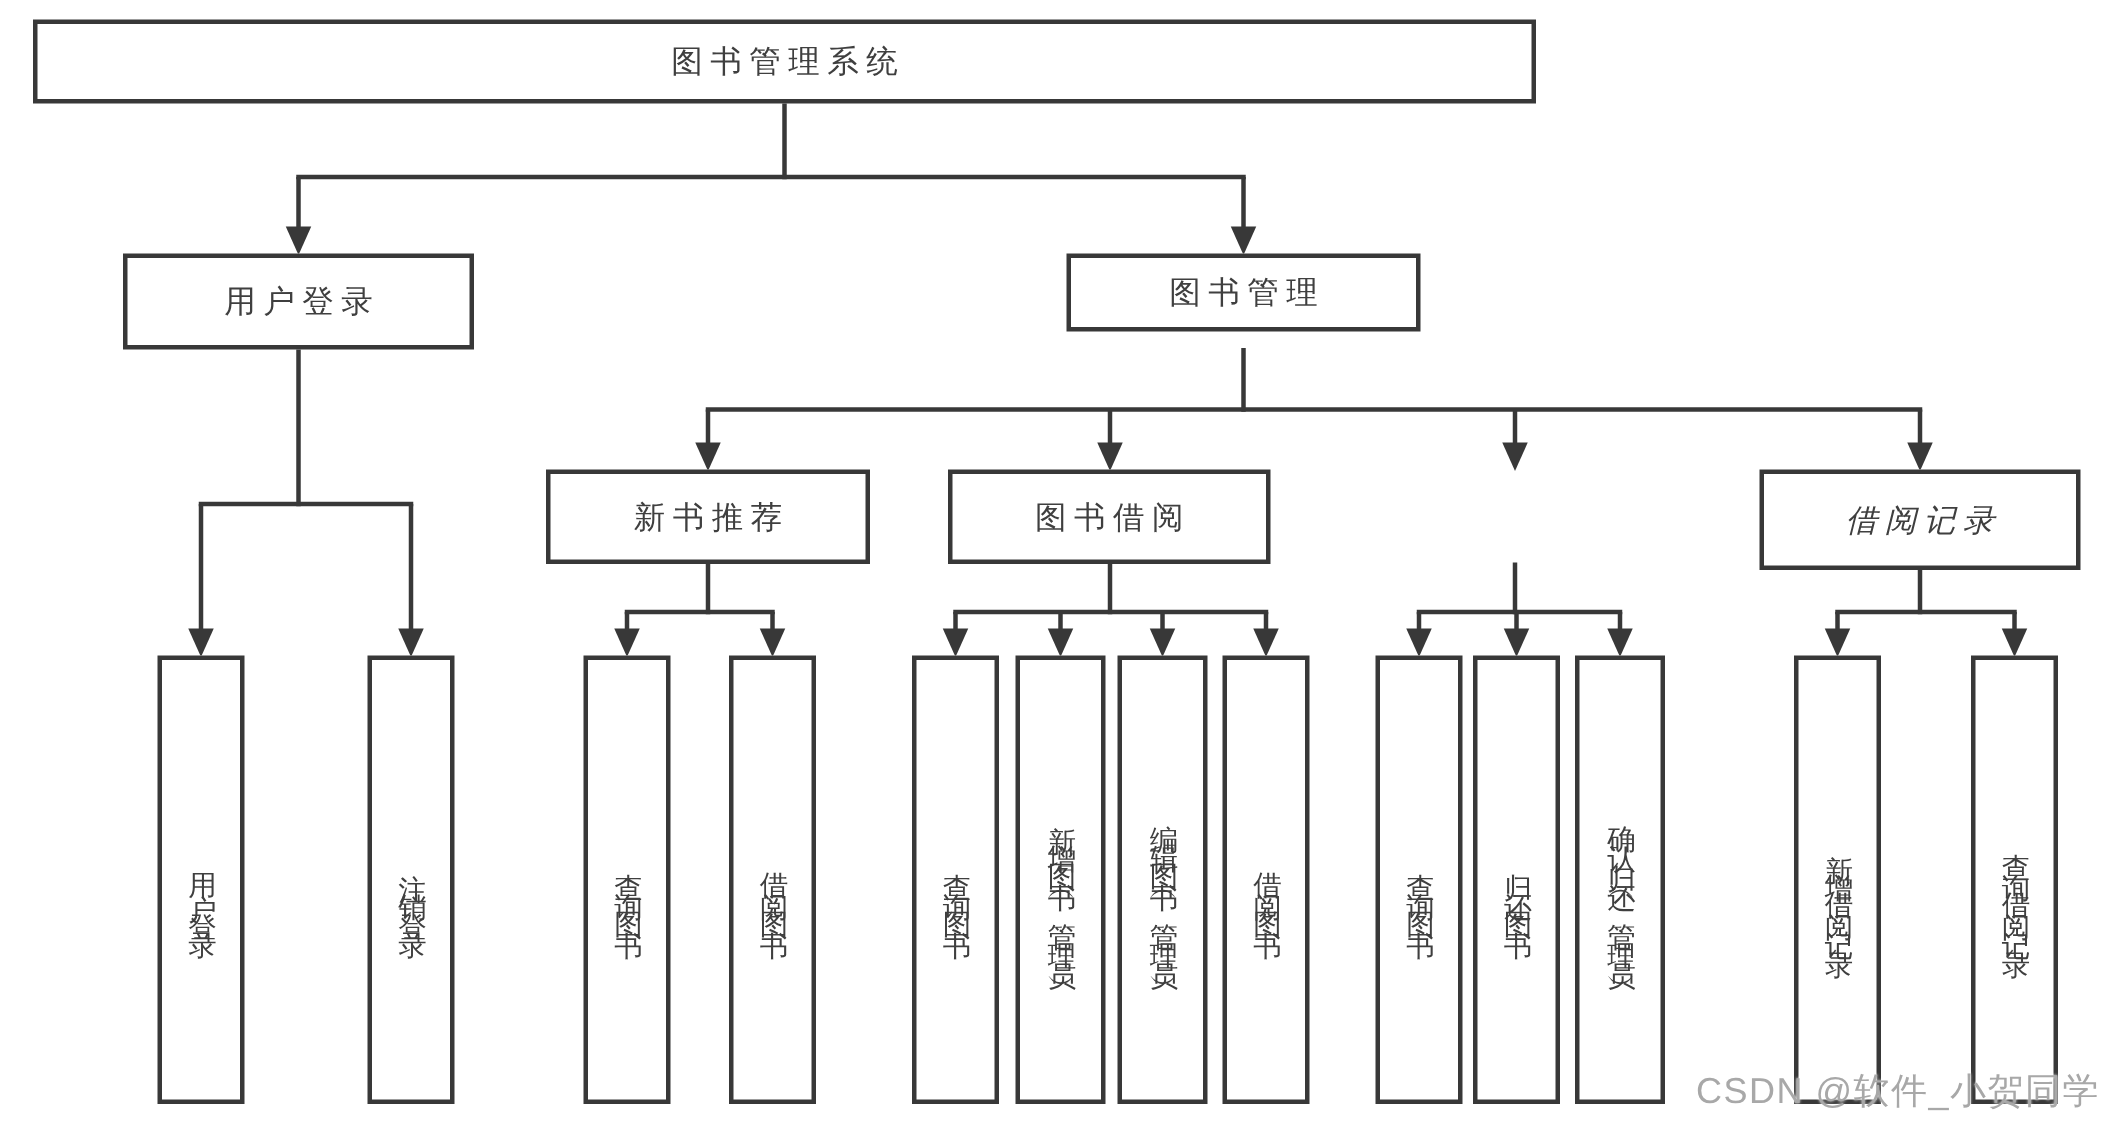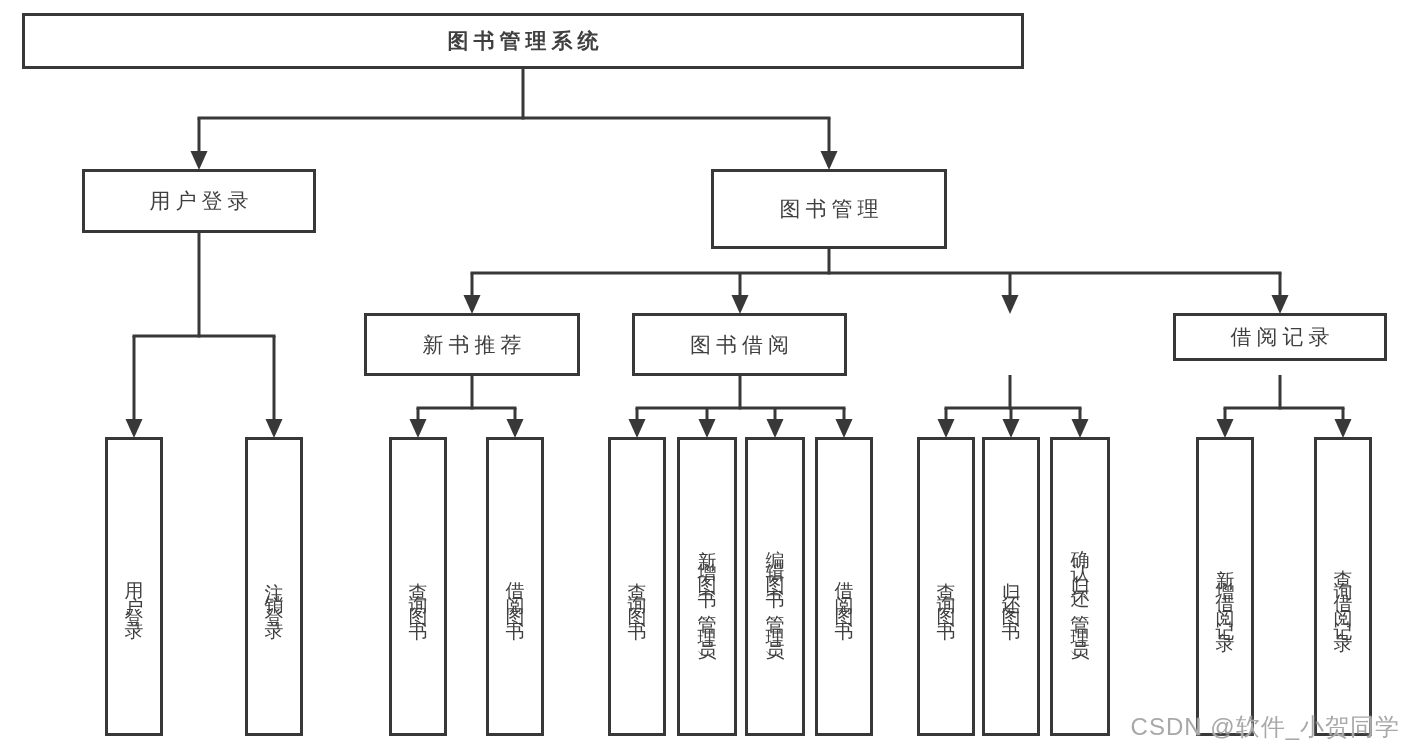--- a/index.html
+++ b/index.html
@@ -127,38 +127,38 @@
     <polygon points="1071.5,419 1088.5,419 1080,438"></polygon>
 
     <line x1="1280" y1="375" x2="1280" y2="409.5"></line>
     <line x1="1223.5" y1="408" x2="1344.5" y2="408"></line>
     <line x1="1225" y1="408" x2="1225" y2="422"></line>
     <polygon points="1216.5,419 1233.5,419 1225,438"></polygon>
     <line x1="1343" y1="408" x2="1343" y2="422"></line>
     <polygon points="1334.5,419 1351.5,419 1343,438"></polygon>
   </svg>
 
-  <div class="box" style="left:22px; top:13px; width:1002px; height:56px;font-weight:bold;">
+  <div class="box" style="left:22px; top:13px; width:1002px; height:56px;">
     <span class="lbl">图书管理系统</span>
   </div>
 
   <div class="box" style="left:82px; top:169px; width:234px; height:64px;">
     <span class="lbl">用户登录</span>
   </div>
-  <div class="box" style="left:711px; top:169px; width:236px; height:80px;text-align:right;">
+  <div class="box" style="left:711px; top:169px; width:236px; height:52px;text-align:right;">
     <span class="lbl">图书管理</span>
   </div>
 
   <div class="box" style="left:632px; top:313px; width:215px; height:63px;">
     <span class="lbl">图书借阅</span>
   </div>
   <div class="box" style="left:364px; top:313px; width:216px; height:63px;">
     <span class="lbl">新书推荐</span>
   </div>
-  <div class="box" style="left:1173px; top:313px; width:214px; height:48px;">
+  <div class="box" style="left:1173px; top:313px; width:214px; height:67px;font-style:italic;">
     <span class="lbl">借阅记录</span>
   </div>
 
   <div class="box vbox" style="left:105px; top:437px; width:58px; height:299px;">
     <span class="lbl">用户登录</span>
   </div>
   <div class="box vbox" style="left:245px; top:437px; width:58px; height:299px;">
     <span class="lbl">注销登录</span>
   </div>
 

